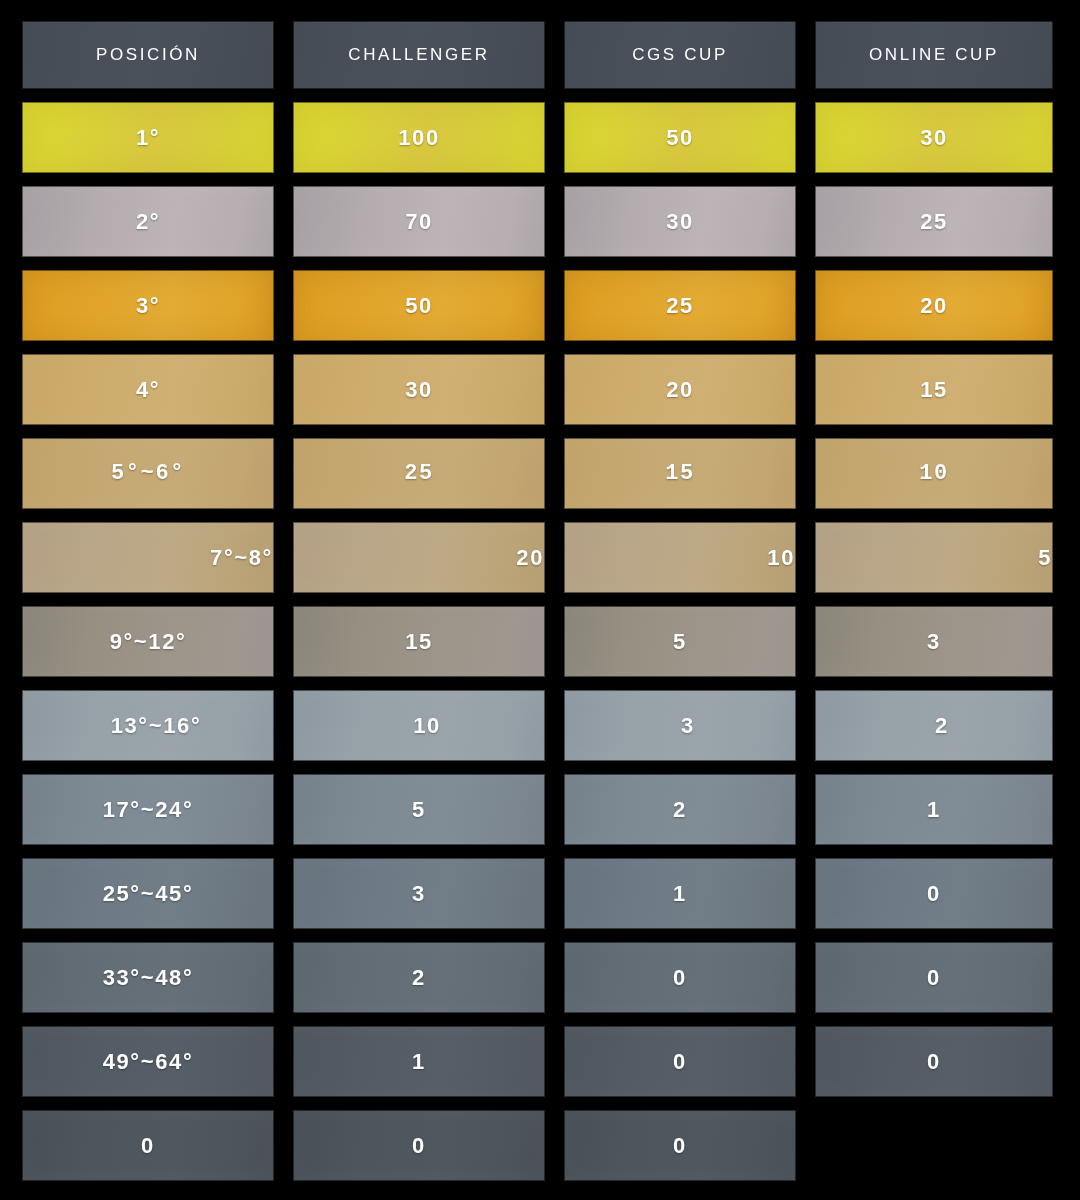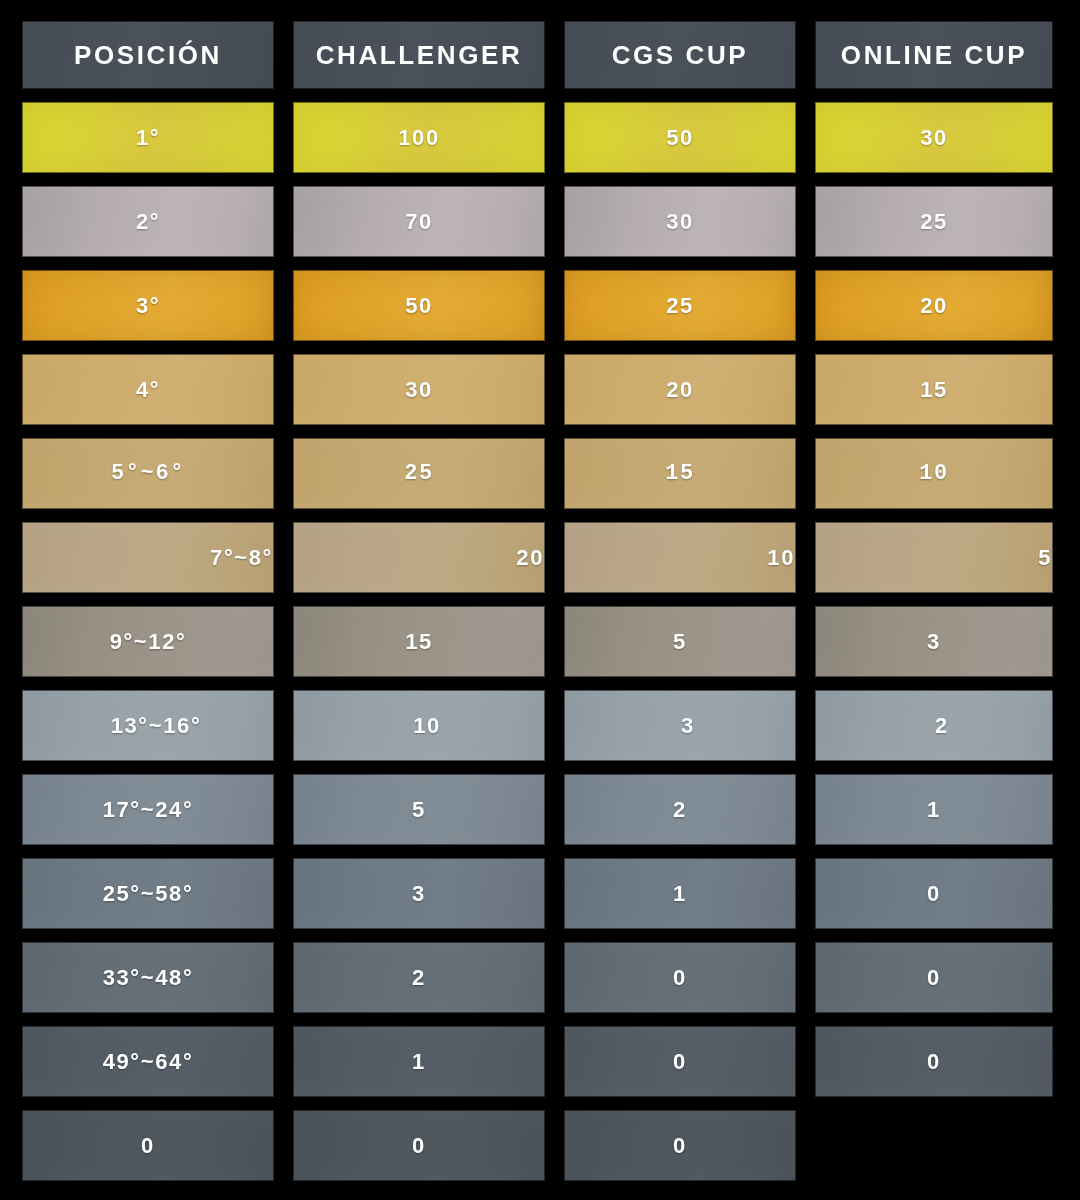--- a/index.html
+++ b/index.html
@@ -55,23 +55,23 @@
   }
 
   
   .hcell {
     height: 68px;
     background: linear-gradient(100deg, #454c55 0%, #4a515a 48%, #444b54 100%);
     border: 1px solid rgba(0,0,0,0.6);
     box-shadow: inset 0 1px 0 rgba(255,255,255,0.04);
   }
   .hcell .txt {
-    font-size: 26px;
+    font-size: 17px;
     letter-spacing: 2.6px;
-    font-weight: 700;
+    font-weight: 400;
     text-shadow: none;
   }
 
   
   .t-gold {
     background: linear-gradient(100deg, #d8d431 0%, #d9d335 18%, #d8c83f 52%, #d6cf37 82%, #d9d632 100%);
     border-color: #6e6a16;
     box-shadow: inset 0 0 26px rgba(170,150,40,0.20);
   }
   .t-silver {
@@ -257,21 +257,21 @@
       <div class="cell t-blue2">
         <span class="txt">5</span>
       </div>
       <div class="cell t-blue2">
         <span class="txt">2</span>
       </div>
       <div class="cell t-blue2">
         <span class="txt">1</span>
       </div>
       <div class="cell t-blue3">
-        <span class="txt">25°~58°</span>
+        <span class="txt">25°~45°</span>
       </div>
       <div class="cell t-blue3">
         <span class="txt">3</span>
       </div>
       <div class="cell t-blue3">
         <span class="txt">1</span>
       </div>
       <div class="cell t-blue3">
         <span class="txt">0</span>
       </div>

